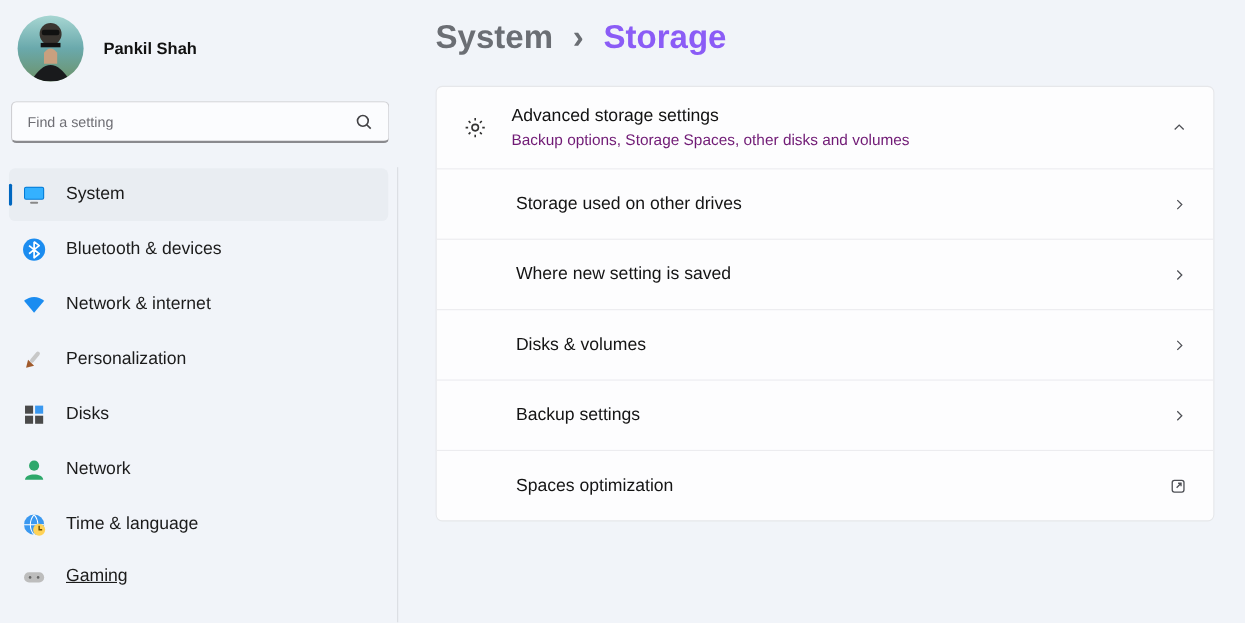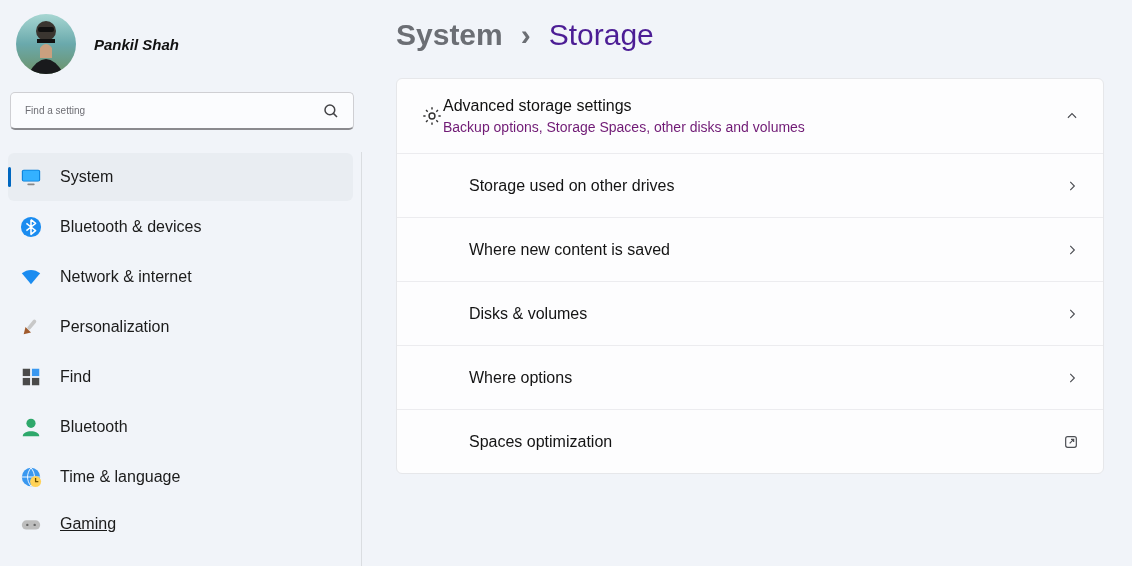--- a/index.html
+++ b/index.html
@@ -35,36 +35,35 @@
       overflow: hidden;
       background: linear-gradient(180deg,#a7d6d2 0%,#6aa9ac 50%,#6d9269 100%);
       position: relative;
       flex-shrink: 0;
     }
     .avatar svg { position: absolute; inset: 0; }
     .username {
       font-size: 15px;
       font-weight: 600;
       color: #111;
-      font-style: italic;
     }
 
     .search-wrap {
       margin: 0 8px 22px 2px;
       position: relative;
     }
     .search-input {
       width: 100%;
       height: 38px;
       border: 1px solid #cfcfd3;
       border-bottom: 2px solid #8a8a8e;
       border-radius: 5px;
       background: #fbfcfe;
       padding: 0 40px 0 14px;
-      font-size: 10px;
+      font-size: 13px;
       color: #333;
       outline: none;
     }
     .search-input::placeholder { color: #6e6e74; }
     .search-icon {
       position: absolute;
       right: 14px;
       top: 50%;
       transform: translateY(-50%);
       width: 18px; height: 18px;
@@ -122,32 +121,33 @@
     .breadcrumb {
       display: flex;
       align-items: center;
       gap: 18px;
       padding: 20px 0 28px 0;
       font-size: 30px;
       line-height: 1;
     }
     .crumb-root { color: #6b6e74; font-weight: 600; }
     .crumb-sep  { color: #6b6e74; font-weight: 600; }
-    .crumb-leaf { color: #4c1d95; font-weight: 400; }
+    .crumb-leaf { color: #8b5cf6; font-weight: 700; }
 
     .card {
       background: #fdfdfe;
       border: 1px solid #e6e7ea;
       border-radius: 6px;
       overflow: hidden;
     }
 
     .card-header {
       display: flex;
       align-items: center;
+      gap: 22px;
       padding: 18px 24px 18px 24px;
       cursor: pointer;
     }
     .card-header .title-block { flex: 1; }
     .card-header .title { font-size: 16px; color: #111; }
     .card-header .subtitle { font-size: 14px; color: #701a75; margin-top: 4px; }
     .card-header-icon { width: 22px; height: 22px; color: #333; flex-shrink:0; display:flex;align-items:center;justify-content:center;}
     .chev { width: 14px; height: 14px; color: #4d4f54; flex-shrink:0;}
 
     .sub-item {
@@ -238,31 +238,31 @@
 
     <div class="nav-item">
       <span class="nav-icon">
         <svg viewBox="0 0 24 24">
             <rect x="3" y="3" width="8" height="8" fill="#4a4a4a"></rect>
             <rect x="13" y="3" width="8" height="8" fill="#3a98f0"></rect>
             <rect x="3" y="13" width="8" height="8" fill="#4a4a4a"></rect>
             <rect x="13" y="13" width="8" height="8" fill="#4a4a4a"></rect>
           </svg>
       </span>
-      <span>Find</span>
+      <span>Disks</span>
     </div>
 
     <div class="nav-item">
       <span class="nav-icon">
         <svg viewBox="0 0 24 24">
             <circle cx="12" cy="8" r="5" fill="#2ea86b"></circle>
             <path d="M3 22 C3 15 21 15 21 22 Z" fill="#2ea86b"></path>
           </svg>
       </span>
-      <span>Bluetooth</span>
+      <span>Network</span>
     </div>
 
     <div class="nav-item">
       <span class="nav-icon">
         <svg viewBox="0 0 24 24">
             <circle cx="12" cy="12" r="10" fill="#3a98f0"></circle>
             <path d="M2 12 H22 M12 2 C7 8 7 16 12 22 C17 16 17 8 12 2" stroke="#fff" stroke-width="1" fill="none"></path>
             <circle cx="17" cy="17" r="6" fill="#ffd257"></circle>
             <path d="M17 13 V17 H20" stroke="#6b4e00" stroke-width="1.4" fill="none"></path>
           </svg>
@@ -315,40 +315,40 @@
     <div class="sub-item">
       <span>Storage used on other drives</span>
       <span class="arrow">
         <svg viewBox="0 0 24 24" fill="none" stroke="currentColor" stroke-width="2">
             <polyline points="9 5 16 12 9 19"></polyline>
           </svg>
       </span>
     </div>
 
     <div class="sub-item">
-      <span>Where new content is saved</span>
+      <span>Where new setting is saved</span>
       <span class="arrow">
         <svg viewBox="0 0 24 24" fill="none" stroke="currentColor" stroke-width="2">
             <polyline points="9 5 16 12 9 19"></polyline>
           </svg>
       </span>
     </div>
 
 
     <div class="sub-item">
       <span>Disks &amp; volumes</span>
       <span class="arrow">
         <svg viewBox="0 0 24 24" fill="none" stroke="currentColor" stroke-width="2">
             <polyline points="9 5 16 12 9 19"></polyline>
           </svg>
       </span>
     </div>
 
     <div class="sub-item">
-      <span>Where options</span>
+      <span>Backup settings</span>
       <span class="arrow">
         <svg viewBox="0 0 24 24" fill="none" stroke="currentColor" stroke-width="2">
             <polyline points="9 5 16 12 9 19"></polyline>
           </svg>
       </span>
     </div>
 
     <div class="sub-item">
       <span>Spaces optimization</span>
       <span class="external">

